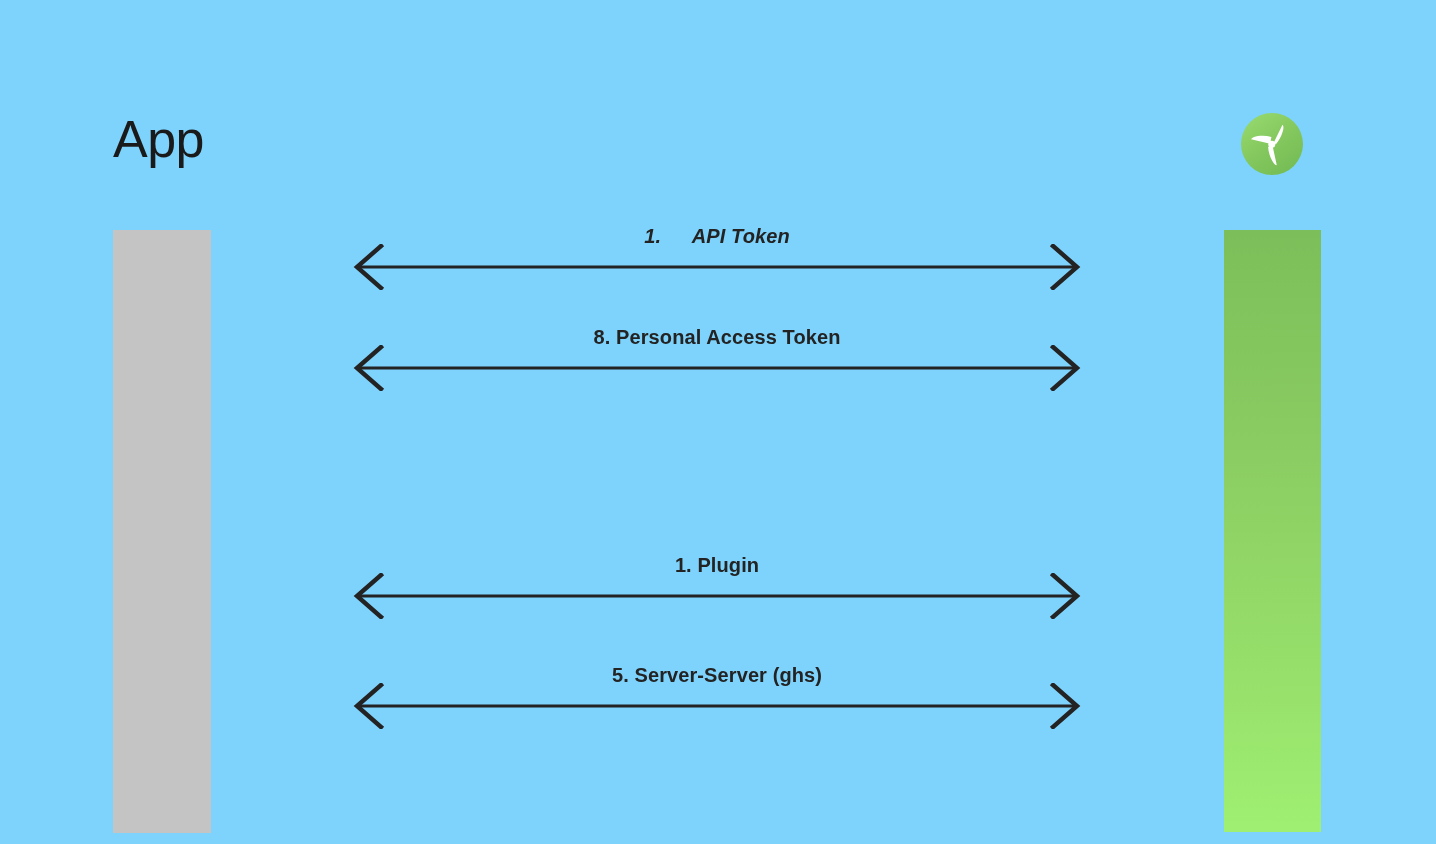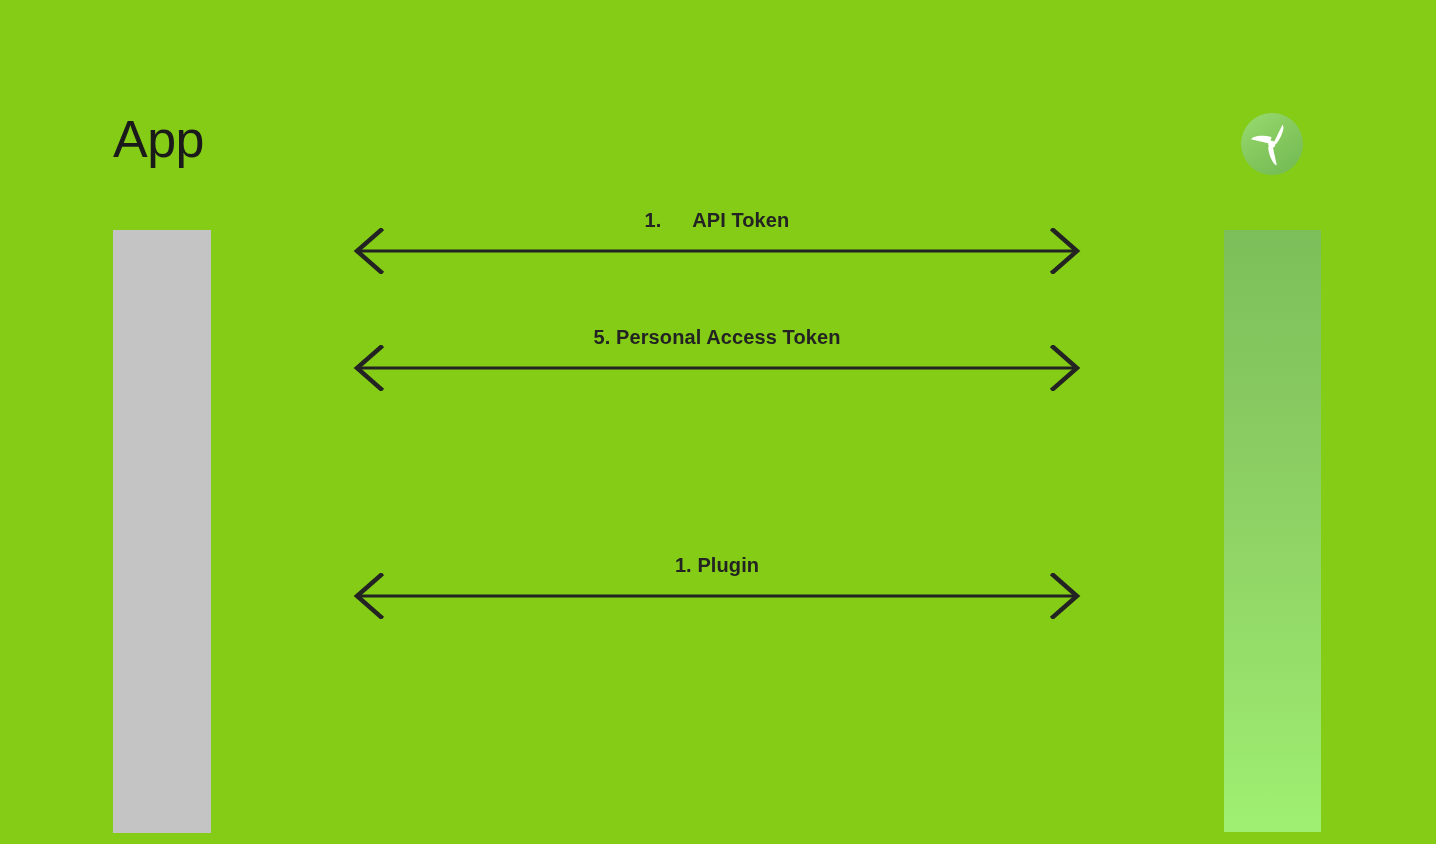--- a/index.html
+++ b/index.html
@@ -9,21 +9,21 @@
     background: #ffffff;
   }
   body {
     font-family: "Liberation Sans", "DejaVu Sans", sans-serif;
     -webkit-font-smoothing: antialiased;
   }
   #canvas {
     position: relative;
     width: 1436px;
     height: 844px;
-    background: #84cc16;
+    background: #7dd3fc;
     overflow: hidden;
   }
 
   
   .actor-left-label {
     position: absolute;
     left: 113px;
     top: 110px;
     font-size: 52px;
     font-weight: 300;
@@ -89,21 +89,21 @@
     top: 18px;
     width: 748px;
     height: 46px;
   }
   .message-arrow svg {
     display: block;
     width: 748px;
     height: 46px;
   }
 
-  .m0 { top: 210px; }
+  .m0 { top: 226px; font-style: italic; }
   .m1 { top: 327px; }
   .m2 { top: 437px; }
   .m3 { top: 555px; }
   .m4 { top: 665px; }
 </style>
 </head>
 <body>
 
 <div id="canvas">
 
@@ -137,21 +137,21 @@
     <div class="message-arrow">
       <svg viewBox="0 0 748 46" xmlns="http://www.w3.org/2000/svg">
         <line x1="14" y1="23" x2="734" y2="23" stroke="#232323" stroke-width="3.2"></line>
         <polyline points="38,2 14,23 38,44" fill="none" stroke="#232323" stroke-width="4.4" stroke-linecap="square" stroke-linejoin="miter"></polyline>
         <polyline points="710,2 734,23 710,44" fill="none" stroke="#232323" stroke-width="4.4" stroke-linecap="square" stroke-linejoin="miter"></polyline>
       </svg>
     </div>
   </div>
 
   <div class="message m1">
-    <div class="message-label">5. Personal Access Token</div>
+    <div class="message-label">8. Personal Access Token</div>
     <div class="message-arrow">
       <svg viewBox="0 0 748 46" xmlns="http://www.w3.org/2000/svg">
         <line x1="14" y1="23" x2="734" y2="23" stroke="#232323" stroke-width="3.2"></line>
         <polyline points="38,2 14,23 38,44" fill="none" stroke="#232323" stroke-width="4.4" stroke-linecap="square" stroke-linejoin="miter"></polyline>
         <polyline points="710,2 734,23 710,44" fill="none" stroke="#232323" stroke-width="4.4" stroke-linecap="square" stroke-linejoin="miter"></polyline>
       </svg>
     </div>
   </div>
 
 
@@ -159,14 +159,24 @@
     <div class="message-label">1. Plugin</div>
     <div class="message-arrow">
       <svg viewBox="0 0 748 46" xmlns="http://www.w3.org/2000/svg">
         <line x1="14" y1="23" x2="734" y2="23" stroke="#232323" stroke-width="3.2"></line>
         <polyline points="38,2 14,23 38,44" fill="none" stroke="#232323" stroke-width="4.4" stroke-linecap="square" stroke-linejoin="miter"></polyline>
         <polyline points="710,2 734,23 710,44" fill="none" stroke="#232323" stroke-width="4.4" stroke-linecap="square" stroke-linejoin="miter"></polyline>
       </svg>
     </div>
   </div>
 
+  <div class="message m4">
+    <div class="message-label">5. Server-Server (ghs)</div>
+    <div class="message-arrow">
+      <svg viewBox="0 0 748 46" xmlns="http://www.w3.org/2000/svg">
+        <line x1="14" y1="23" x2="734" y2="23" stroke="#232323" stroke-width="3.2"></line>
+        <polyline points="38,2 14,23 38,44" fill="none" stroke="#232323" stroke-width="4.4" stroke-linecap="square" stroke-linejoin="miter"></polyline>
+        <polyline points="710,2 734,23 710,44" fill="none" stroke="#232323" stroke-width="4.4" stroke-linecap="square" stroke-linejoin="miter"></polyline>
+      </svg>
+    </div>
+  </div>
 
 </div>
 
 </body></html>

